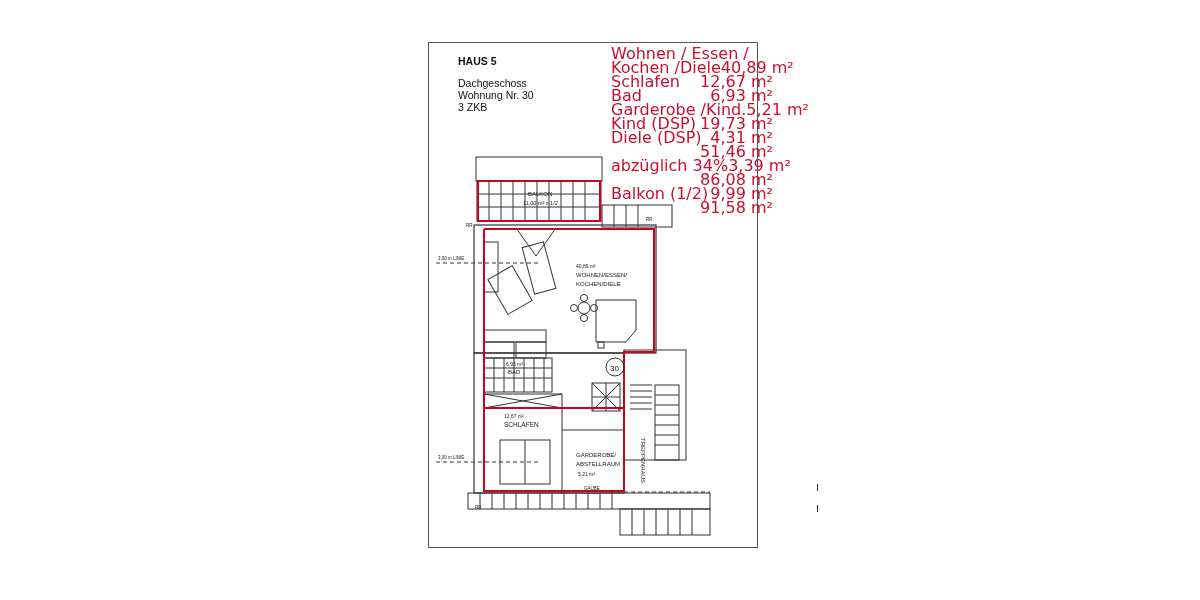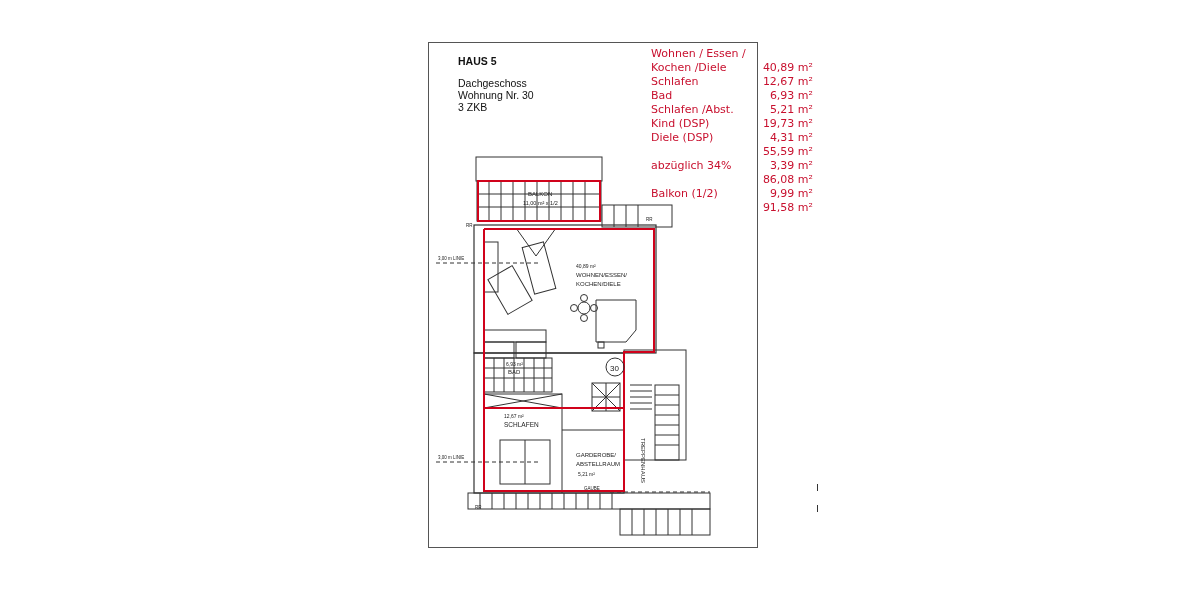--- a/index.html
+++ b/index.html
@@ -1,21 +1,21 @@
 <!DOCTYPE html>
 <html><head>
 <meta charset="utf-8">
 <style>
   html,body{margin:0;padding:0;background:#fff;}
   body{width:1200px;height:600px;position:relative;overflow:hidden;font-family:"Liberation Sans",sans-serif;}
   .sheet{position:absolute;left:428px;top:42px;width:330px;height:506px;border:1.5px solid #555;box-sizing:border-box;background:#fff;}
   .hdr{position:absolute;left:458px;top:55px;color:#111;font-size:10.5px;line-height:12px;}
   .hdr .haus{font-weight:bold;font-size:10.5px;margin-bottom:10px;display:block;}
   .hdr span{display:block;}
-  .areas{position:absolute;left:611px;top:47px;width:162px;color:#c8102e;font-family:"DejaVu Sans",sans-serif;font-size:11px;margin-left:40px;}
+  .areas{position:absolute;left:611px;top:47px;width:162px;color:#c8102e;font-family:"DejaVu Sans",sans-serif;font-size:16px;}
   .areas .row{display:flex;justify-content:space-between;height:14px;line-height:14px;white-space:nowrap;}
   .areas .lbl{flex:1;}
   .areas .val{text-align:right;}
   svg.plan{position:absolute;left:0;top:0;}
   .tick{position:absolute;left:817px;width:1px;height:7px;background:#333;}
   .plan text{font-family:"Liberation Sans",sans-serif;fill:#222;}
 </style>
 </head>
 <body>
 
@@ -39,34 +39,34 @@
     </div>
   <div class="row">
       <span class="lbl">Schlafen</span>
       <span class="val">12,67 m²</span>
     </div>
   <div class="row">
       <span class="lbl">Bad</span>
       <span class="val">6,93 m²</span>
     </div>
   <div class="row">
-      <span class="lbl">Schlafen /Abst.</span>
+      <span class="lbl">Garderobe /Kind.</span>
       <span class="val">5,21 m²</span>
     </div>
   <div class="row">
       <span class="lbl">Kind (DSP)</span>
       <span class="val">19,73 m²</span>
     </div>
   <div class="row">
       <span class="lbl">Diele (DSP)</span>
       <span class="val">4,31 m²</span>
     </div>
   <div class="row">
       <span class="lbl"></span>
-      <span class="val">55,59 m²</span>
+      <span class="val">51,46 m²</span>
     </div>
   <div class="row">
       <span class="lbl">abzüglich 34%</span>
       <span class="val">3,39 m²</span>
     </div>
   <div class="row">
       <span class="lbl"></span>
       <span class="val">86,08 m²</span>
     </div>
   <div class="row">

